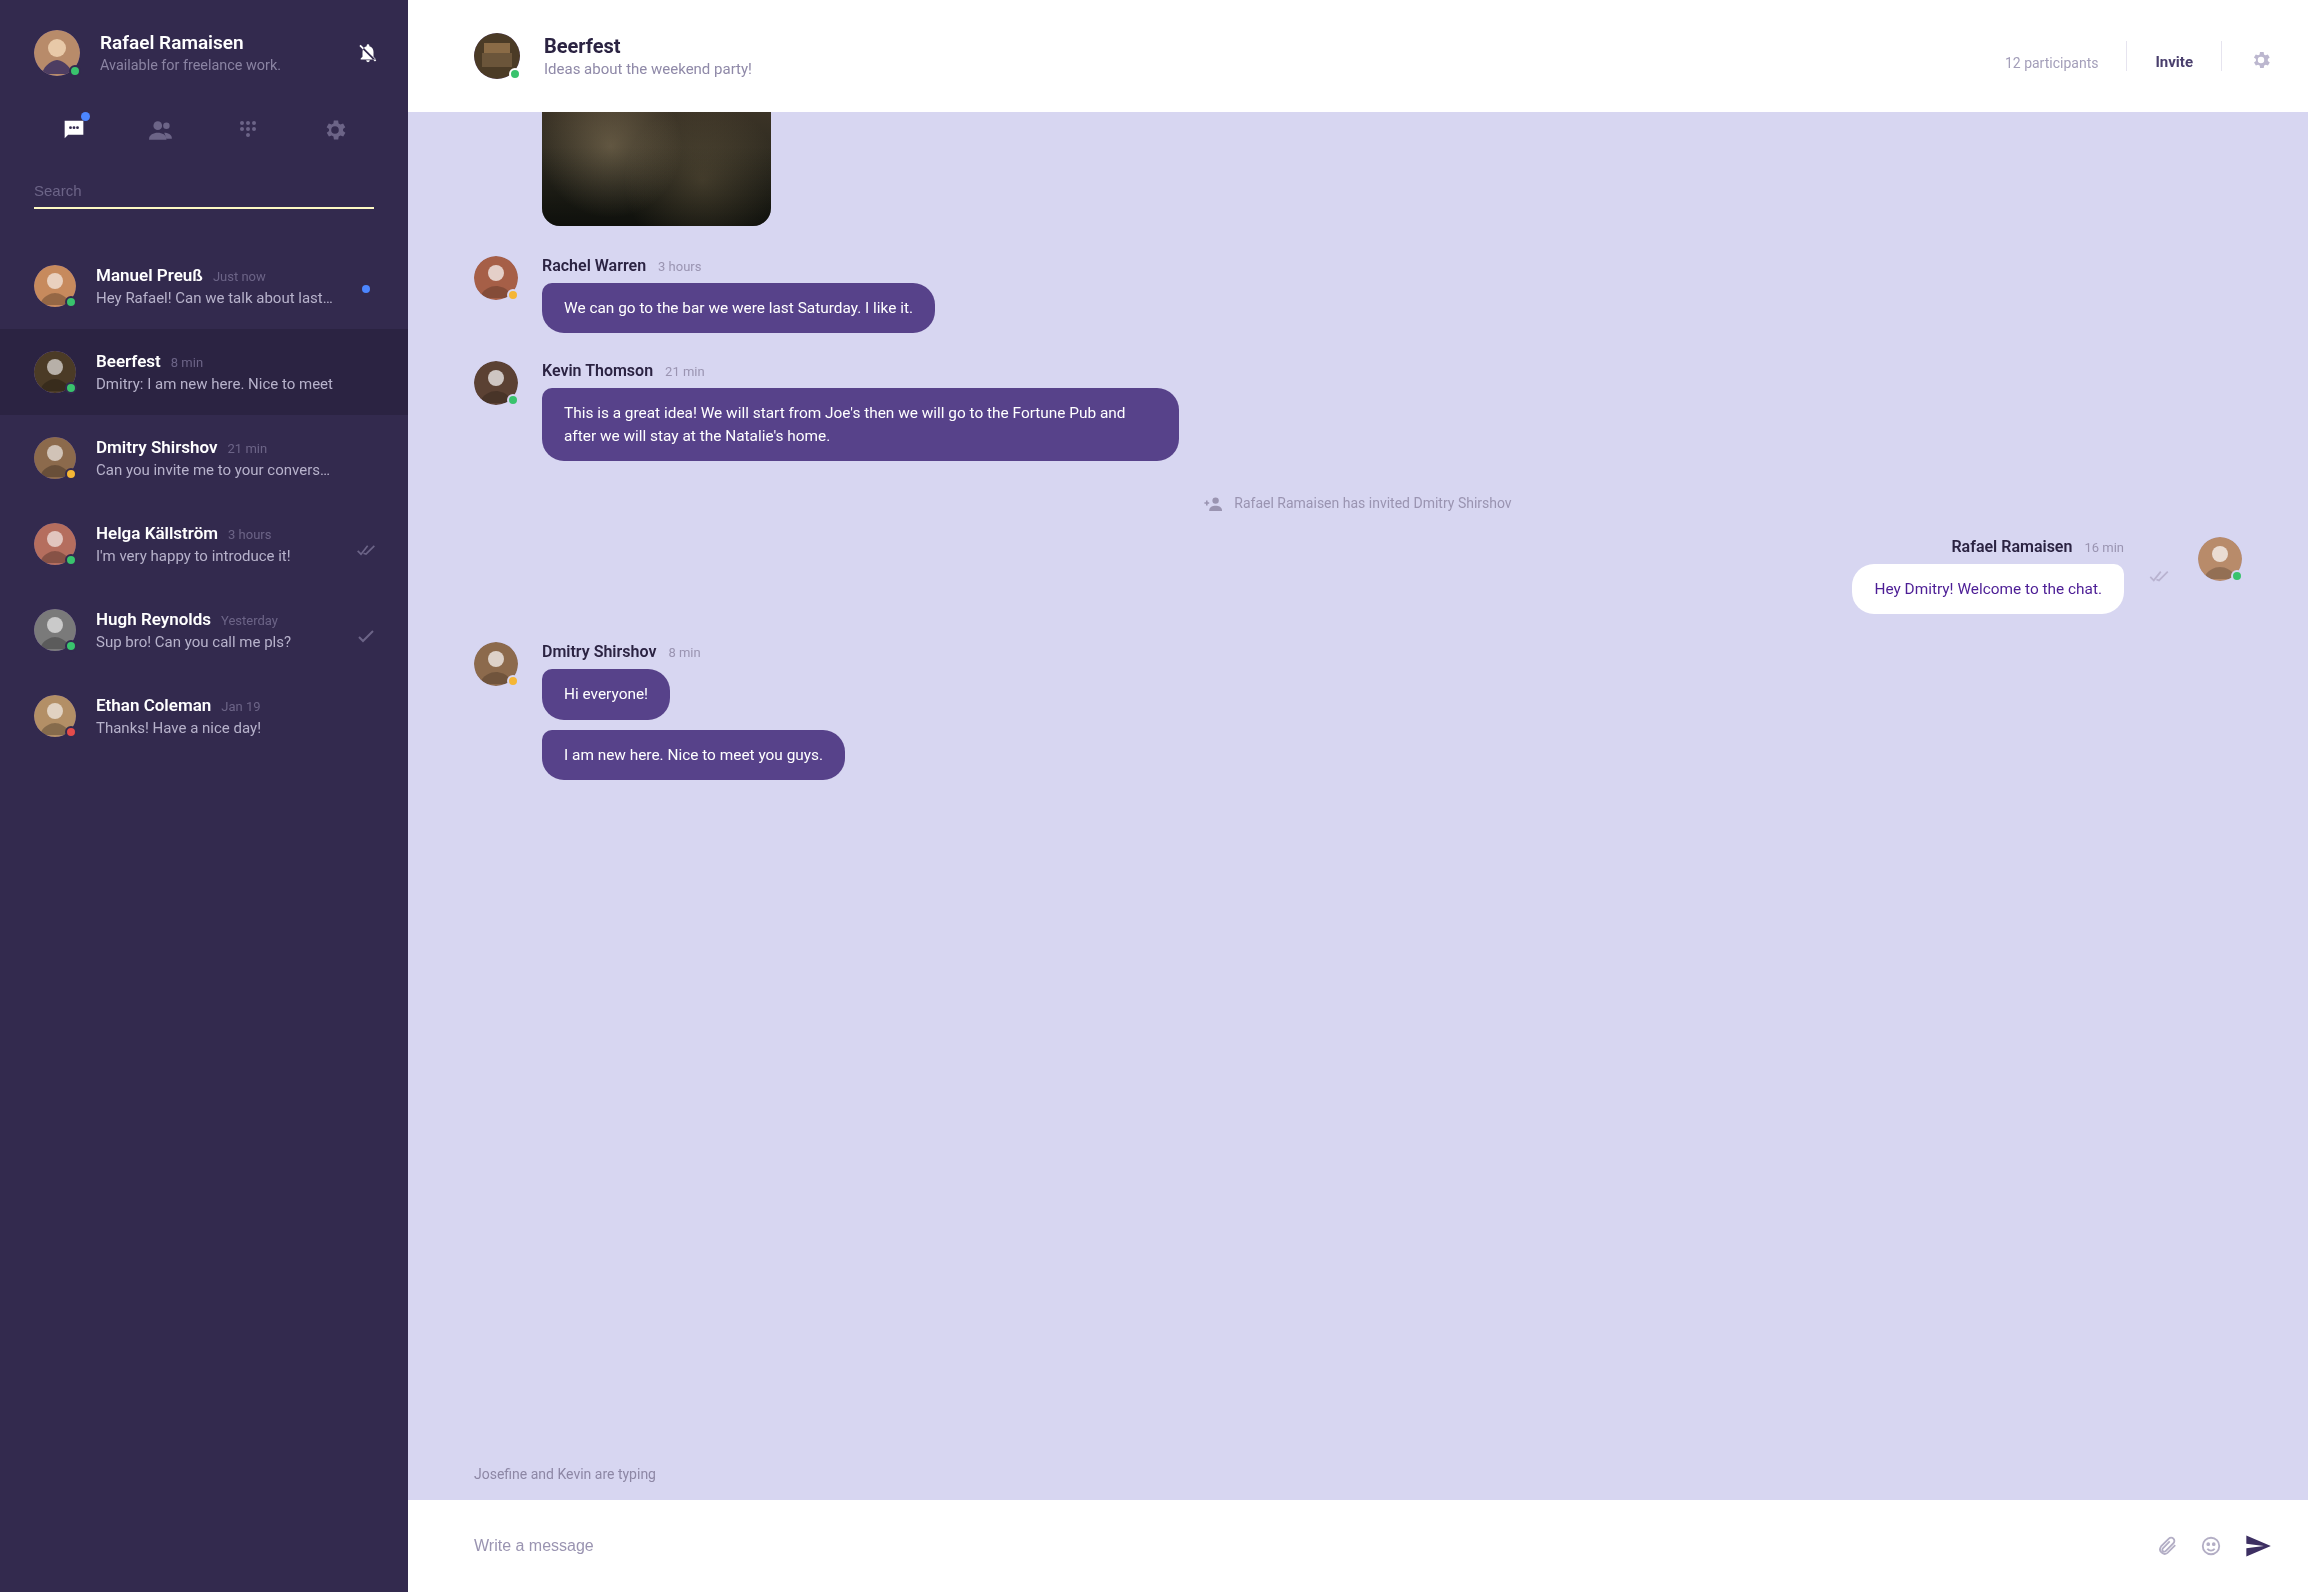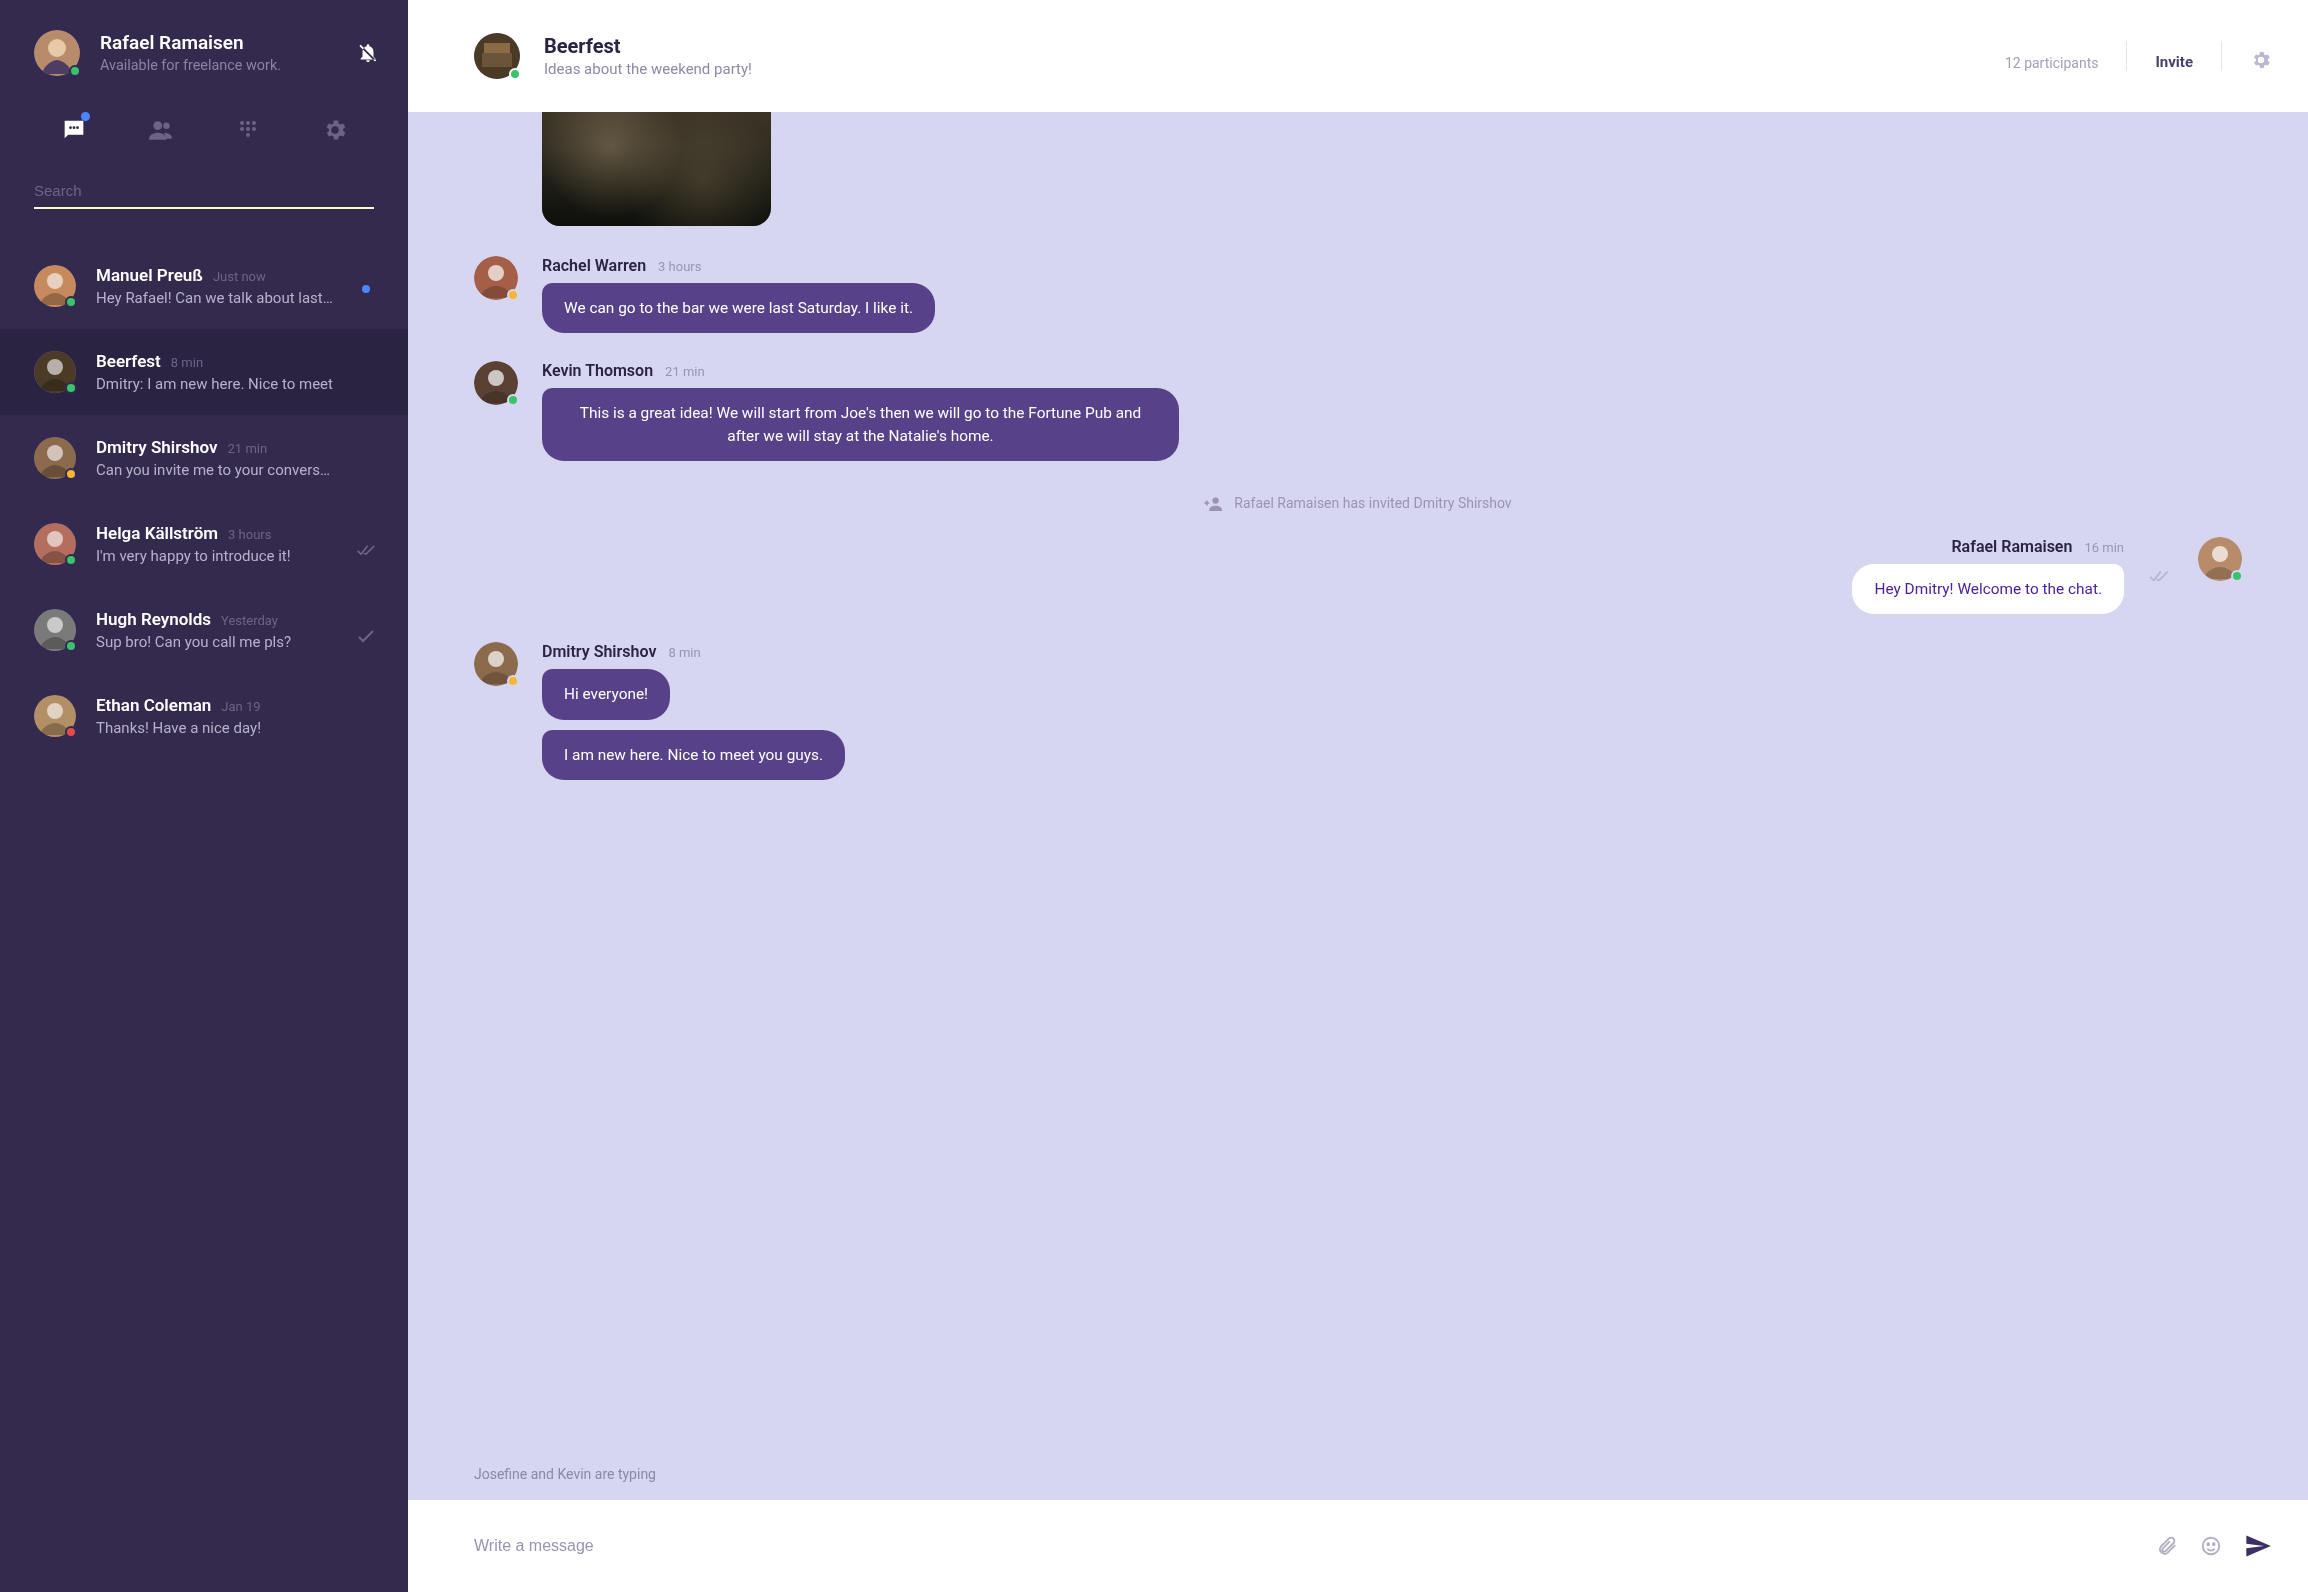--- a/index.html
+++ b/index.html
@@ -127,21 +127,21 @@
     content:""; position:absolute; inset:0;
     background:
       radial-gradient(circle at 30% 30%, rgba(240,210,160,.25), transparent 40%),
       radial-gradient(circle at 70% 60%, rgba(200,170,120,.2), transparent 45%),
       linear-gradient(to top, rgba(0,0,0,.5), transparent 70%);
   }
 
   .msg { display:flex; gap:24px; margin-bottom:28px; align-items:flex-start; }
   .msg.right { flex-direction:row-reverse; }
   .msg .avatar-wrap { flex-shrink:0; }
-  .msg-col { display:flex; flex-direction:column; max-width: 637px; text-align: center; }
+  .msg-col { display:flex; flex-direction:column; max-width: 637px; }
   .msg-header { display:flex; gap:12px; align-items:baseline; margin-bottom:8px; }
   .msg.right .msg-header { justify-content:flex-end; }
   .msg-sender { font-size:16px; font-weight:600; color:#2b2342; }
   .msg-time { font-size:13px; color:#9a94b1; }
   .bubble {
     padding:14px 22px; border-radius: 10px 22px 22px 22px;
     font-size:15.4px; line-height:1.45;
     align-self:flex-start;
     margin-bottom:10px;
   }

